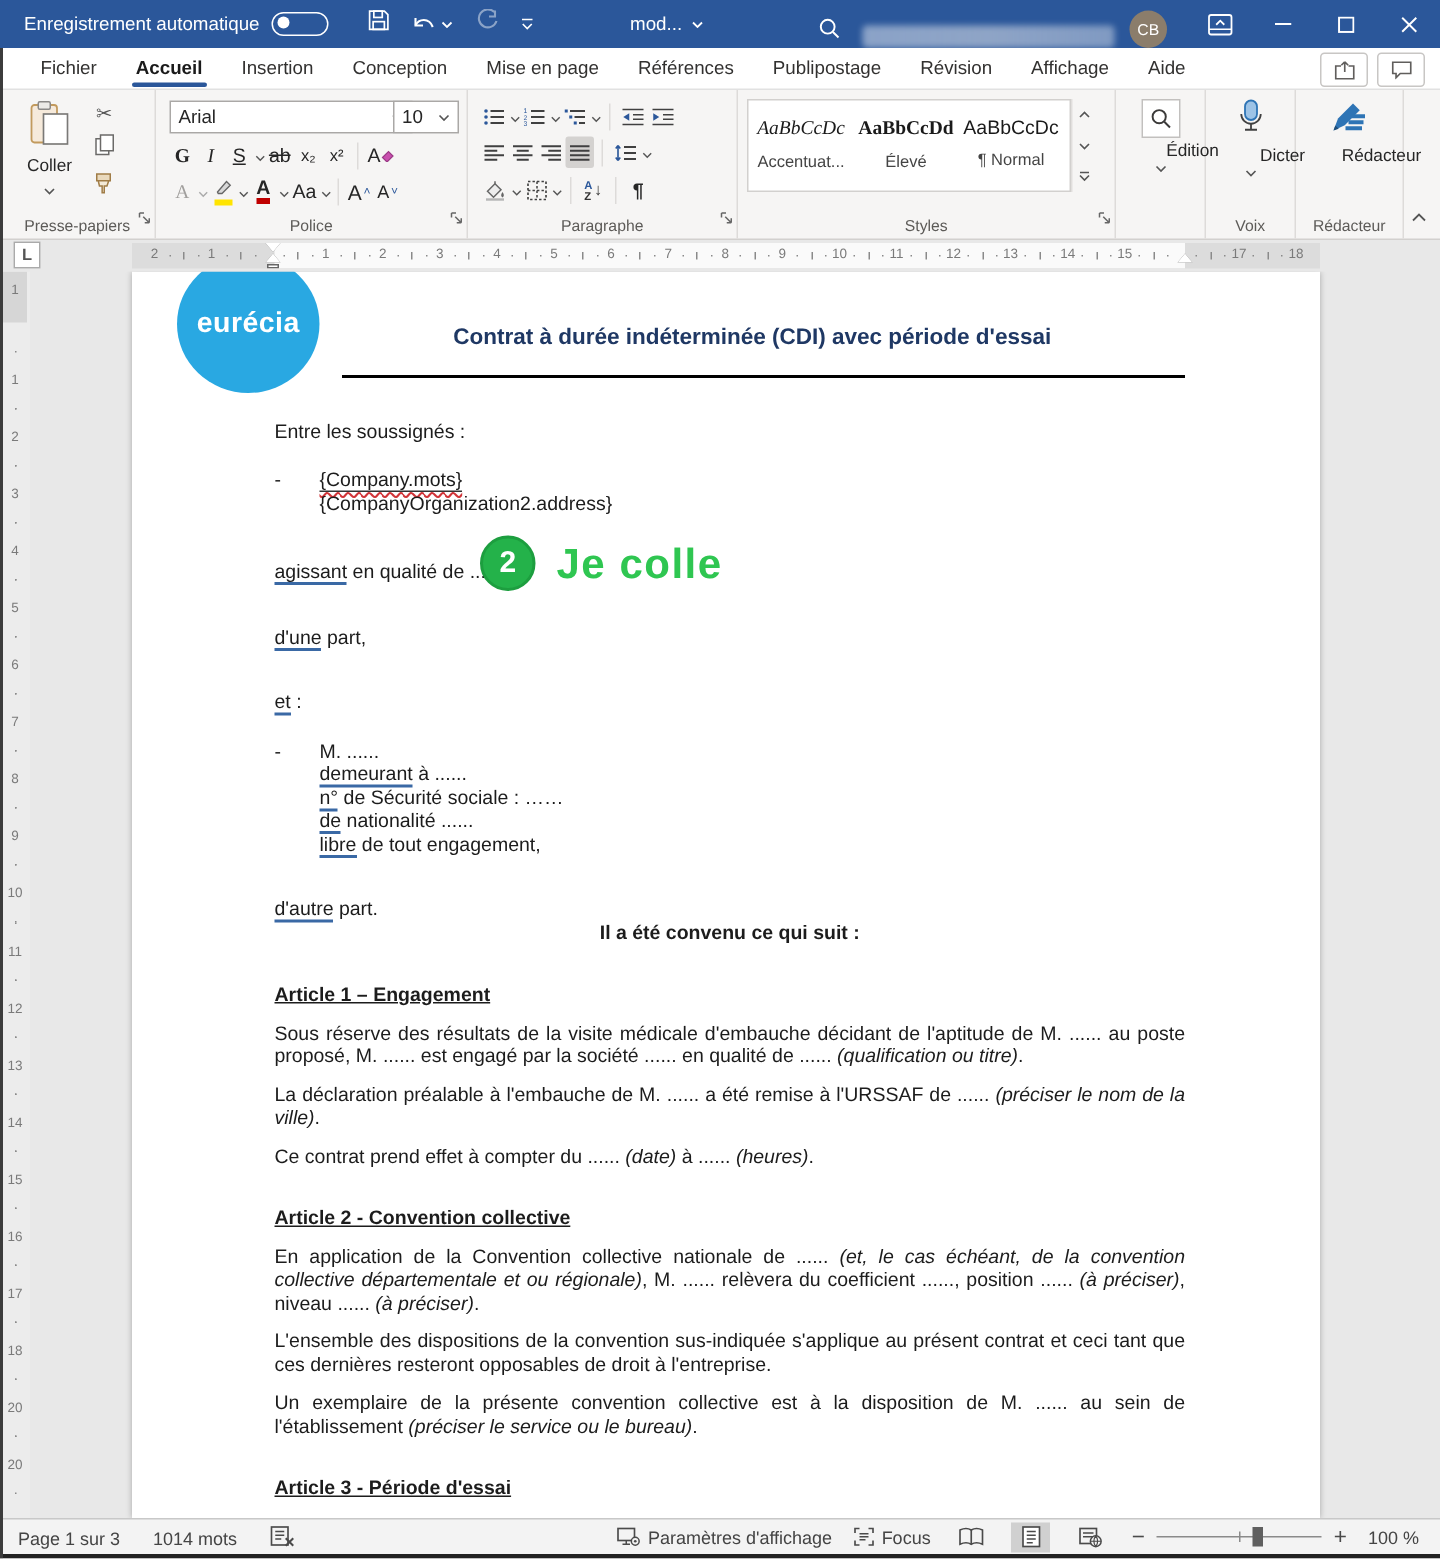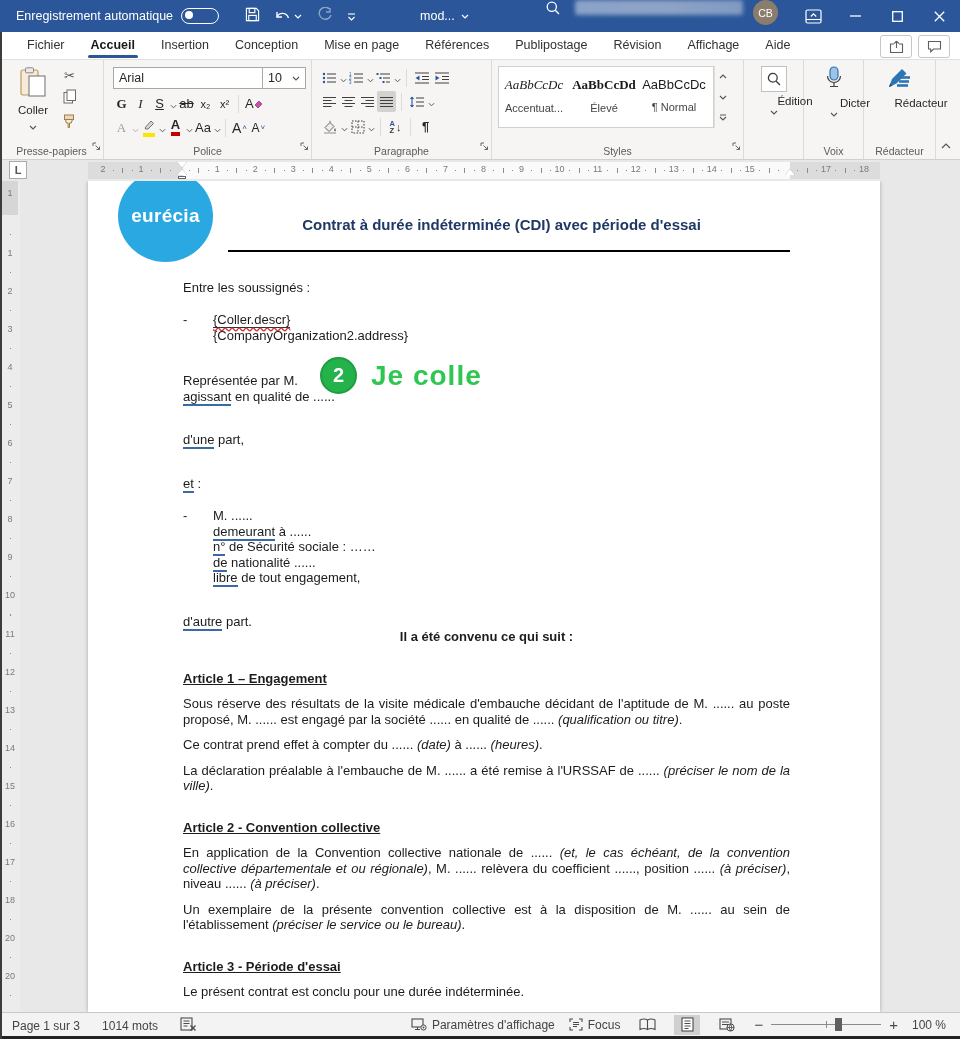--- a/index.html
+++ b/index.html
@@ -9,21 +9,21 @@
   
   .titlebar{position:absolute;left:0;top:0;width:960px;height:32px;background:#2b579a;
             display:flex;align-items:center;color:#fff;}
   .tb-left{display:flex;align-items:center;gap:8px;padding-left:16px;}
   .autosave-label{font-size:12.5px;}
   .toggle{width:38px;height:16px;border:1.6px solid #fff;border-radius:9px;position:relative;}
   .toggle .knob{position:absolute;left:3px;top:2.2px;width:8px;height:8px;border-radius:50%;background:#fff;}
   .qat{display:flex;align-items:center;gap:14px;margin-left:26px;}
   .qat .dim{opacity:.45;}
   .tb-title{display:flex;align-items:center;gap:6px;font-size:12.5px;margin-left:64px;}
-  .tb-right{margin-left:auto;display:flex;align-items:flex-start;}
+  .tb-right{margin-left:auto;display:flex;align-items:flex-end;}
   .redacted{width:168px;height:15px;border-radius:3px;margin:0 10px 0 14px;
             background:linear-gradient(90deg,rgba(255,255,255,.45),rgba(225,228,235,.55),rgba(255,255,255,.4));
             filter:blur(2px);}
   .avatar{width:25px;height:25px;border-radius:50%;background:#8b7d6b;color:#fff;font-size:10.5px;
           display:flex;align-items:center;justify-content:center;margin-right:14px;}
   .winbtn{width:42px;height:32px;display:flex;align-items:center;justify-content:center;}
   
   .tabrow{position:absolute;left:0;top:32px;width:960px;height:28px;background:#fff;
           display:flex;align-items:center;padding-left:14px;border-bottom:1px solid #e1e1e1;}
   .tab{font-size:12.5px;color:#323130;padding:5px 13px 6px;cursor:default;position:relative;}
@@ -733,26 +733,25 @@
       <div class="page-content">
         <div class="doc-title">Contrat à durée indéterminée (CDI) avec période d'essai</div>
         <div class="title-rule"></div>
         <div class="doc-body">
             <div class="b-para">
               <div class="tline"><span>Entre les soussignés :</span></div>
             </div>
             <div class="b-list">
               <span class="dash">-</span>
               <div class="li-text">
-                <div class="tline"><span class="sp">{Coller.descr}</span></div>
+                <div class="tline"><span class="sp">{Company.mots}</span></div>
                 <div class="tline"><span>{CompanyOrganization2.address}</span></div>
               </div>
             </div>
             <div class="b-para-lg">
-              <div class="tline"><span>Représentée par M.</span></div>
               <div class="tline"><span class="g">agissant</span><span> en qualité de ......</span></div>
             </div>
             <div class="b-para">
               <div class="tline"><span class="g">d'une</span><span> part,</span></div>
             </div>
             <div class="b-para">
               <div class="tline"><span class="g">et</span><span> :</span></div>
             </div>
             <div class="b-list">
               <span class="dash">-</span>
@@ -770,30 +769,33 @@
             <div class="b-center">
               <div class="tline"><span>Il a été convenu ce qui suit :</span></div>
             </div>
             <div class="b-heading">
               <div class="tline"><span>Article 1 – Engagement</span></div>
             </div>
             <div class="b-just">
               <div class="tline"><span>Sous réserve des résultats de la visite médicale d'embauche décidant de l'aptitude de M. ...... au poste proposé, M. ...... est engagé par la société ...... en qualité de ...... </span><span class="i">(qualification ou titre)</span><span>.</span></div>
             </div>
             <div class="b-just">
+              <div class="tline"><span>La déclaration préalable à l'embauche de M. ...... a été remise à l'URSSAF de ...... </span><span class="i">(préciser le nom de la ville)</span><span>.</span></div>
+            </div>
+            <div class="b-just">
               <div class="tline"><span>Ce contrat prend effet à compter du ...... </span><span class="i">(date)</span><span> à ...... </span><span class="i">(heures)</span><span>.</span></div>
-            </div>
-            <div class="b-just">
-              <div class="tline"><span>La déclaration préalable à l'embauche de M. ...... a été remise à l'URSSAF de ...... </span><span class="i">(préciser le nom de la ville)</span><span>.</span></div>
             </div>
             <div class="b-heading">
               <div class="tline"><span>Article 2 - Convention collective</span></div>
             </div>
             <div class="b-just">
               <div class="tline"><span>En application de la Convention collective nationale de ...... </span><span class="i">(et, le cas échéant, de la convention collective départementale et ou régionale)</span><span>, M. ...... relèvera du coefficient ......, position ...... </span><span class="i">(à préciser)</span><span>, niveau ...... </span><span class="i">(à préciser)</span><span>.</span></div>
+            </div>
+            <div class="b-just">
+              <div class="tline"><span>L'ensemble des dispositions de la convention sus-indiquée s'applique au présent contrat et ceci tant que ces dernières resteront opposables de droit à l'entreprise.</span></div>
             </div>
             <div class="b-just">
               <div class="tline"><span>Un exemplaire de la présente convention collective est à la disposition de M. ...... au sein de l'établissement </span><span class="i">(préciser le service ou le bureau)</span><span>.</span></div>
             </div>
             <div class="b-heading">
               <div class="tline"><span>Article 3 - Période d'essai</span></div>
             </div>
             <div class="b-just">
               <div class="tline"><span>Le présent contrat est conclu pour une durée indéterminée.</span></div>
             </div>

